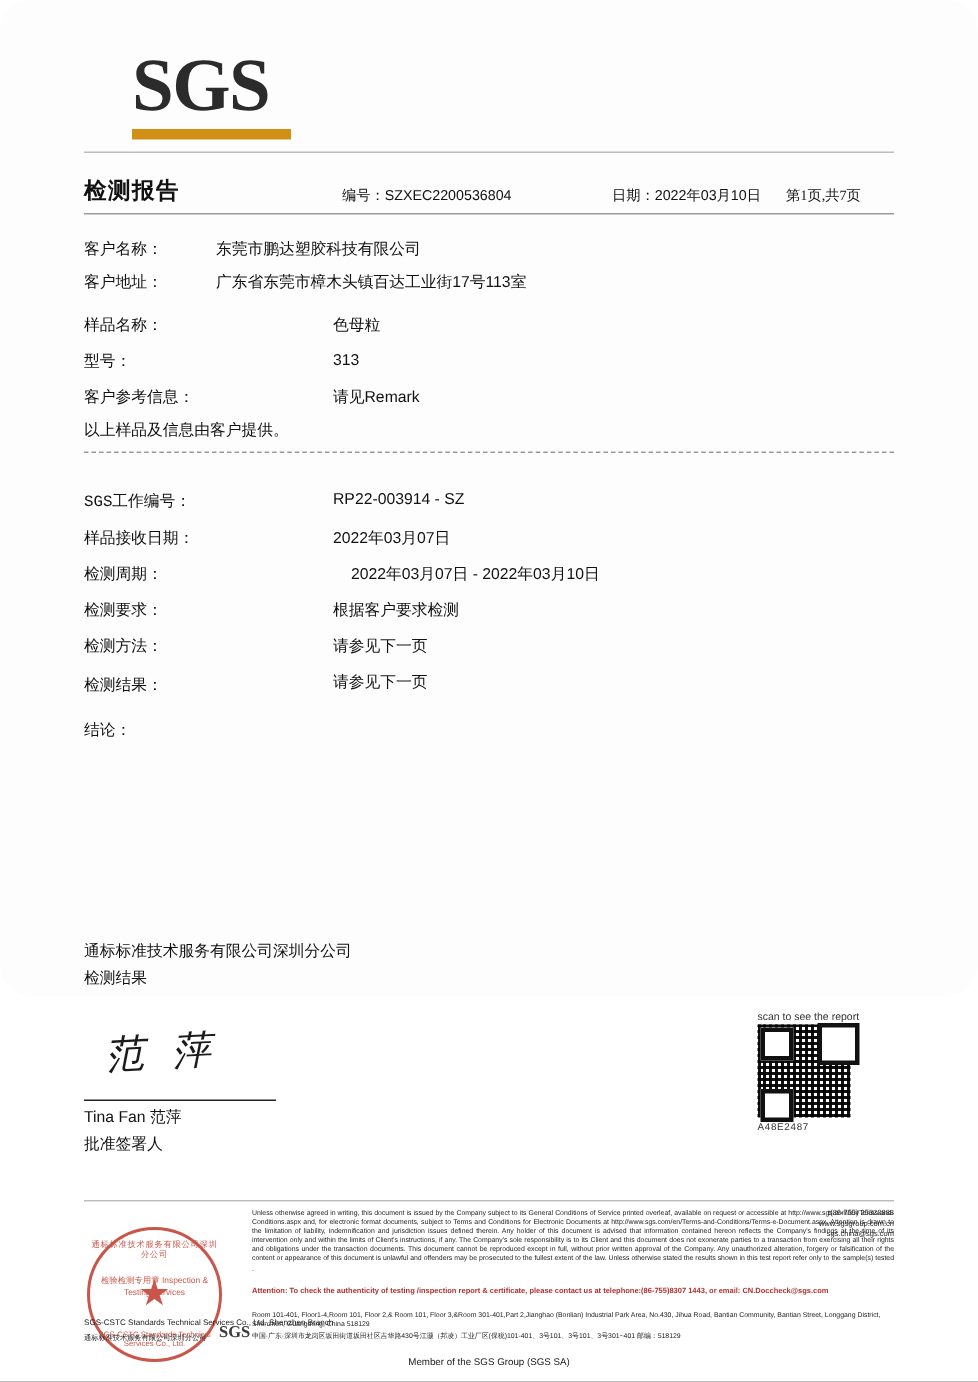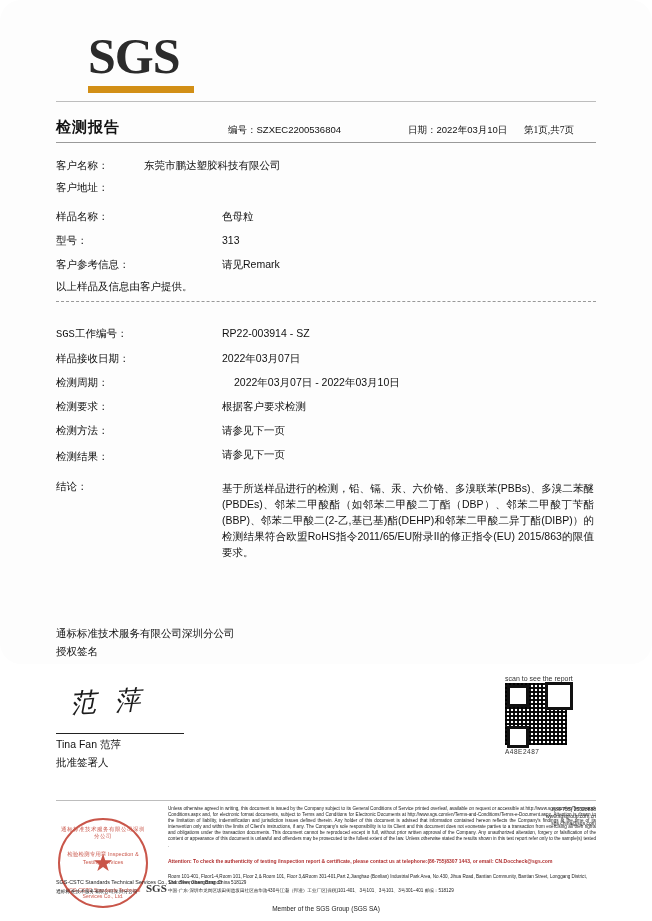--- a/index.html
+++ b/index.html
@@ -364,20 +364,21 @@
     <div class="title-cn">检测报告</div>
     <div class="hdr-no">编号：SZXEC2200536804</div>
     <div class="hdr-date">日期：2022年03月10日</div>
     <div class="hdr-page">第1页,共7页</div>
     <div class="rule r1"></div>
 
     <div class="f-label" style="left:56px; top:159px;">客户名称：</div>
     <div class="f-value" style="left:144px; top:159px;">东莞市鹏达塑胶科技有限公司</div>
 
     <div class="f-label" style="left:56px; top:181px;">客户地址：</div>
+    <div class="f-value" style="left:144px; top:181px;">广东省东莞市樟木头镇百达工业街17号113室</div>
 
     <div class="f-label" style="left:56px; top:210px;">样品名称：</div>
     <div class="f-value" style="left:222px; top:210px;">色母粒</div>
 
     <div class="f-label" style="left:56px; top:234px;">型号：</div>
     <div class="f-value" style="left:222px; top:234px;">313</div>
 
     <div class="f-label" style="left:56px; top:258px;">客户参考信息：</div>
     <div class="f-value" style="left:222px; top:258px;">请见Remark</div>
 
@@ -397,24 +398,23 @@
     <div class="f-label" style="left:56px; top:400px;">检测要求：</div>
     <div class="f-value" style="left:222px; top:400px;">根据客户要求检测</div>
 
     <div class="f-label" style="left:56px; top:424px;">检测方法：</div>
     <div class="f-value" style="left:222px; top:424px;">请参见下一页</div>
 
     <div class="f-label" style="left:56px; top:450px;">检测结果：</div>
     <div class="f-value" style="left:222px; top:448px;">请参见下一页</div>
 
     <div class="f-label" style="left:56px; top:480px;">结论：</div>
-    <div class="concl-text" style="top:480px;">基于所送样品进行的检测，铅、镉、汞、六价铬、多溴联苯(PBBs)、多溴二苯醚(PBDEs)、邻苯二甲酸酯（如邻苯二甲酸二丁酯（DBP）、邻苯二甲酸丁苄酯(BBP)、邻苯二甲酸二(2-乙,基已基)酯(DEHP)和邻苯二甲酸二异丁酯(DIBP)）的检测结果符合欧盟RoHS指令2011/65/EU附录II的修正指令(EU) 2015/863的限值要求。</div>
 
     <div class="sign-company">通标标准技术服务有限公司深圳分公司</div>
-    <div class="sign-auth">授权签名</div>
+    <div class="sign-auth">检测结果</div>
     <div class="sign-script">范 萍</div>
     <div class="sign-line"></div>
     <div class="sign-name">Tina Fan 范萍</div>
     <div class="sign-role">批准签署人</div>
 
     <div class="qr-caption">scan to see the report</div>
     <div class="qr-box"></div>
     <div class="qr-id">A48E2487</div>
 
     <div class="footer-rule"></div>

